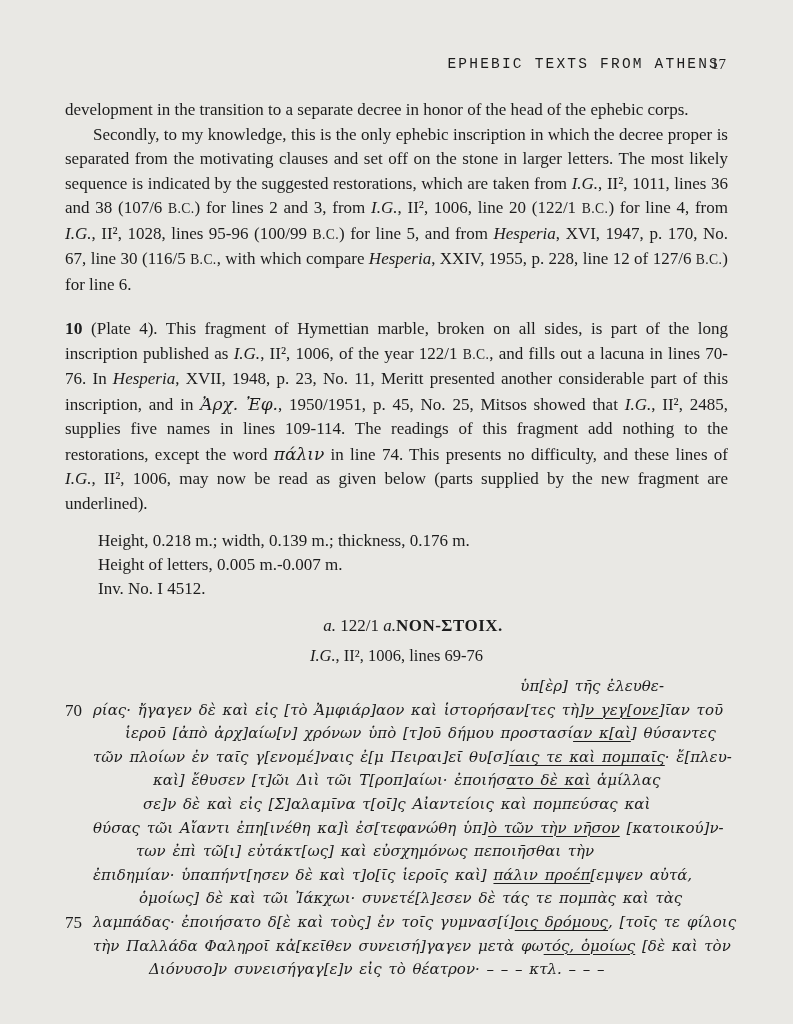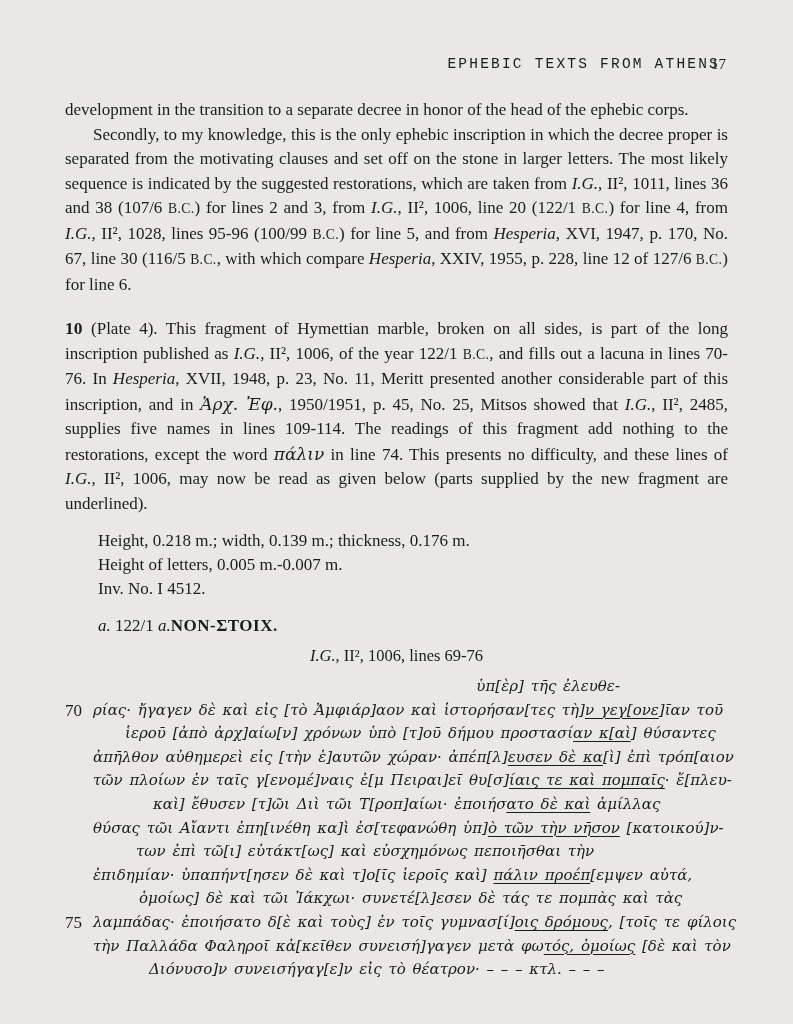--- a/index.html
+++ b/index.html
@@ -11,28 +11,28 @@
     position:relative;overflow:hidden;
   }
   .hdr{position:relative;height:24px;margin-bottom:18px;}
   .hdr-title{position:absolute;left:0;right:8px;text-align:right;
     font-size:14.5px;letter-spacing:2.2px;font-family:Liberation Mono, monospace;}
   .hdr-page{position:absolute;right:2px;top:0;font-size:15px;}
   .body-para{margin:0;font-size:17px;line-height:24.5px;text-align:justify;}
   .body-para.indented{text-indent:28px;}
   .body-para.section-start{margin-top:19px;text-align:justify;}
   .meas{margin-top:13px;margin-left:33px;font-size:17px;line-height:24px;}
-  .dateline{margin-top:13px;display:flex;justify-content:flex-start;
+  .dateline{margin-top:13px;display:flex;justify-content:center;
     font-size:17px;line-height:24px;}
   .dateline-left{margin-left:33px;}
   .nonstoich{font-weight:600;letter-spacing:.5px;}
   .caption{text-align:center;margin-top:6px;font-size:16.5px;line-height:23px;}
   .greek{margin-top:8px;font-family:"DejaVu Serif",serif;font-style:italic;
     font-size:15px;line-height:23.6px;word-spacing:2px;}
-  .g-intro{width:fit-content;margin-left:auto;margin-right:108px;white-space:nowrap;text-align:right;}
+  .g-intro{width:fit-content;margin-left:auto;margin-right:64px;white-space:nowrap;text-align:right;}
   .g-row{display:flex;}
   .g-num{flex:0 0 28px;font-family:"Liberation Serif",serif;font-style:normal;
     font-size:17px;}
   .g-text{white-space:nowrap;}
   .u{text-decoration:underline;text-underline-offset:3px;text-decoration-thickness:1px;}
   .s-i{font-style:italic;}
   .s-b{font-weight:bold;font-size:17.5px;}
   .s-sc{font-size:13.6px;letter-spacing:.4px;}
   .s-g{font-family:"DejaVu Serif",serif;font-style:italic;}
 </style>
@@ -71,29 +71,29 @@
         <div class="g-row">
           <span class="g-num">70</span>
           <div class="g-text" style="padding-left: 0px;"><span>ρίας· ἤγαγεν δὲ καὶ εἰς [τὸ Ἀμφιάρ]αον καὶ ἱστορήσαν[τες τὴ]</span><span class="u">ν γεγ[ονε</span><span>]ῖαν τοῦ</span></div>
         </div>
         <div class="g-row">
           <span class="g-num"></span>
           <div class="g-text" style="padding-left: 32px;"><span>ἱεροῦ [ἀπὸ ἀρχ]αίω[ν] χρόνων ὑπὸ [τ]οῦ δήμου προστασί</span><span class="u">αν κ[αὶ</span><span>] θύσαντες</span></div>
         </div>
         <div class="g-row">
           <span class="g-num"></span>
-          <div class="g-text" style="padding-left: 0px;"><span>ἀπῆλθον αὐθημερεὶ εἰς [τὴν ἑ]αυτῶν χώραν· ἀπέπ[λ]</span><span class="u">ευσεν δὲ κα</span><span>[ὶ] ἐπὶ τρόπ[αιον</span></div>
-        </div>
-        <div class="g-row">
-          <span class="g-num"></span>
           <div class="g-text" style="padding-left: 0px;"><span>τῶν πλοίων ἐν ταῖς γ[ενομέ]ναις ἐ[μ Πειραι]εῖ θυ[σ]</span><span class="u">ίαις τε καὶ πομπαῖς</span><span>· ἔ[πλευ-</span></div>
         </div>
         <div class="g-row">
           <span class="g-num"></span>
           <div class="g-text" style="padding-left: 60px;"><span>καὶ] ἔθυσεν [τ]ῶι Διὶ τῶι Τ[ροπ]αίωι· ἐποιήσ</span><span class="u">ατο δὲ καὶ</span><span> ἁμίλλας</span></div>
+        </div>
+        <div class="g-row">
+          <span class="g-num"></span>
+          <div class="g-text" style="padding-left: 50px;"><span>σε]ν δὲ καὶ εἰς [Σ]αλαμῖνα τ[οῖ]ς Αἰαντείοις καὶ πομπεύσας καὶ</span></div>
         </div>
         <div class="g-row">
           <span class="g-num"></span>
           <div class="g-text" style="padding-left: 0px;"><span>θύσας τῶι Αἴαντι ἐπη[ινέθη κα]ὶ ἐσ[τεφανώθη ὑπ]</span><span class="u">ὸ τῶν τὴν νῆσον</span><span> [κατοικού]ν-</span></div>
         </div>
         <div class="g-row">
           <span class="g-num"></span>
           <div class="g-text" style="padding-left: 43px;"><span>των ἐπὶ τῶ[ι] εὐτάκτ[ως] καὶ εὐσχημόνως πεποιῆσθαι τὴν</span></div>
         </div>
         <div class="g-row">

